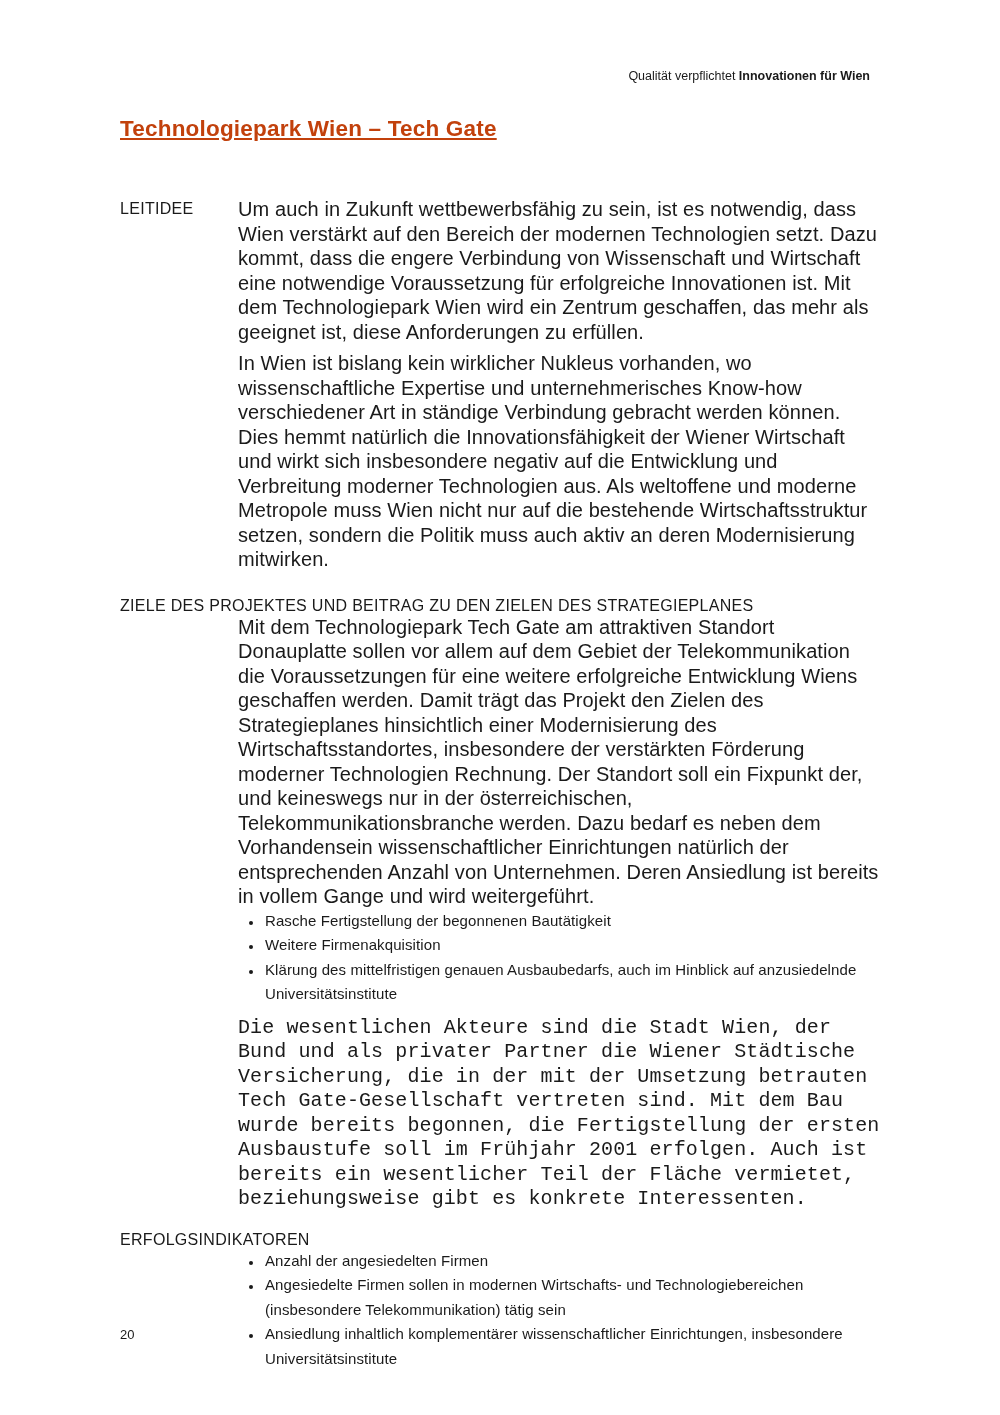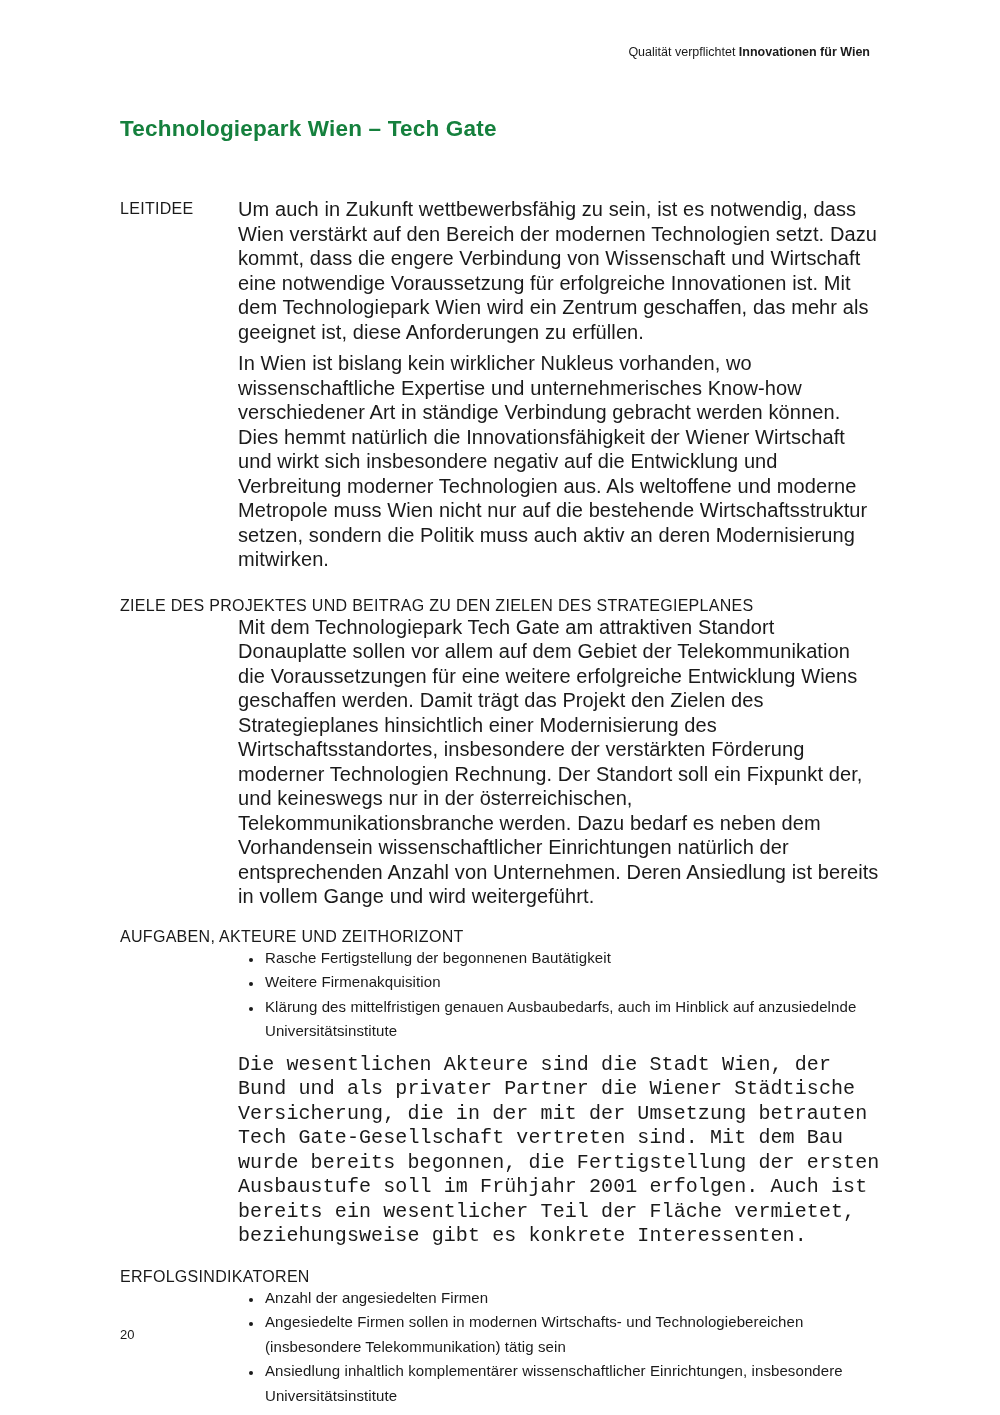--- a/index.html
+++ b/index.html
@@ -9,37 +9,38 @@
     width: 1000px;
     height: 1415px;
     margin: 0 auto;
     background: #ffffff;
     font-family: "Liberation Sans", "DejaVu Sans", sans-serif;
     color: #1a1a1a;
     overflow: hidden;
   }
   .header {
     position: absolute;
-    top: 44px;
+    top: 68px;
     right: 130px;
     font-size: 12.5px;
     line-height: 16px;
     color: #1a1a1a;
     white-space: nowrap;
   }
   .header .brand { font-weight: bold; }
   .doc-title {
     position: absolute;
     left: 120px;
     top: 116px;
     margin: 0;
     font-size: 22.5px;
     font-weight: bold;
     letter-spacing: 0.2px;
-    color: #15803d;
+    color: #c2410c;
+    text-decoration: underline;
   }
   .content {
     position: absolute;
     left: 120px;
     top: 197px;
     width: 762px;
   }
   .sec-row { display: flex; align-items: flex-start; }
   .side-label {
     flex: none;
@@ -108,21 +109,20 @@
 
     <div class="indent">
       <p class="body-par p-ausgangslage">In Wien ist bislang kein wirklicher Nukleus vorhanden, wo wissenschaftliche Expertise und unternehmerisches Know-how verschiedener Art in ständige Verbindung gebracht werden können. Dies hemmt natürlich die Innovationsfähigkeit der Wiener Wirtschaft und wirkt sich insbesondere negativ auf die Entwicklung und Verbreitung moderner Technologien aus. Als weltoffene und moderne Metropole muss Wien nicht nur auf die bestehende Wirtschaftsstruktur setzen, sondern die Politik muss auch aktiv an deren Modernisierung mitwirken.</p>
     </div>
 
     <h2 class="sec-heading h-ziele">ZIELE DES PROJEKTES UND BEITRAG ZU DEN ZIELEN DES STRATEGIEPLANES</h2>
     <div class="indent">
       <p class="body-par p-ziele">Mit dem Technologiepark Tech Gate am attraktiven Standort Donauplatte sollen vor allem auf dem Gebiet der Telekommunikation die Voraussetzungen für eine weitere erfolgreiche Entwicklung Wiens geschaffen werden. Damit trägt das Projekt den Zielen des Strategieplanes hinsichtlich einer Modernisierung des Wirtschaftsstandortes, insbesondere der verstärkten Förderung moderner Technologien Rechnung. Der Standort soll ein Fixpunkt der, und keineswegs nur in der österreichischen, Telekommunikationsbranche werden. Dazu bedarf es neben dem Vorhandensein wissenschaftlicher Einrichtungen natürlich der entsprechenden Anzahl von Unternehmen. Deren Ansiedlung ist bereits in vollem Gange und wird weitergeführt.</p>
     </div>
 
-    <h2 class="sec-heading h-aufgaben">AUFGABEN, AKTEURE UND ZEITHORIZONT</h2>
     <div class="indent">
       <ul class="bullets">
         <li>Rasche Fertigstellung der begonnenen Bautätigkeit</li>
         <li>Weitere Firmenakquisition</li>
         <li>Klärung des mittelfristigen genauen Ausbaubedarfs, auch im Hinblick auf anzusiedelnde Universitätsinstitute</li>
       </ul>
       <p class="body-par p-akteure">Die wesentlichen Akteure sind die Stadt Wien, der Bund und als privater Partner die Wiener Städtische Versicherung, die in der mit der Umsetzung betrauten Tech Gate-Gesellschaft vertreten sind. Mit dem Bau wurde bereits begonnen, die Fertigstellung der ersten Ausbaustufe soll im Frühjahr 2001 erfolgen. Auch ist bereits ein wesentlicher Teil der Fläche vermietet, beziehungsweise gibt es konkrete Interessenten.</p>
     </div>
 
     <h2 class="sec-heading h-erfolg">ERFOLGSINDIKATOREN</h2>

